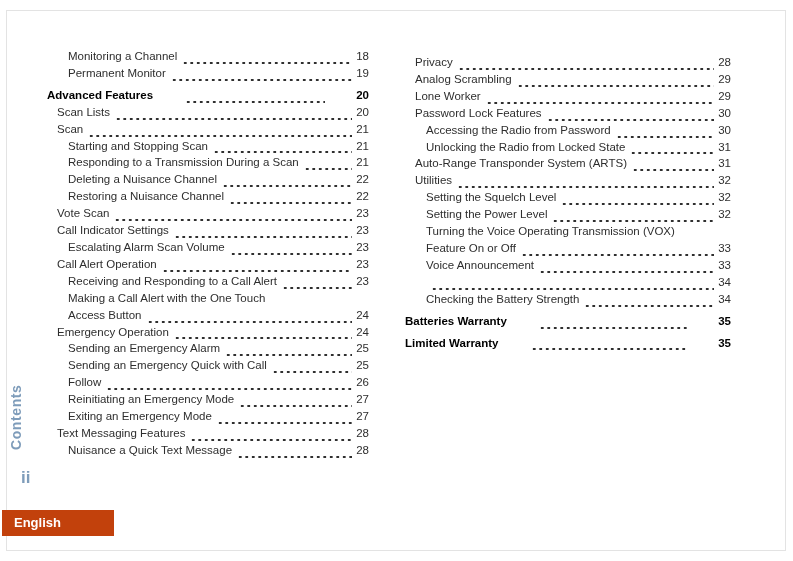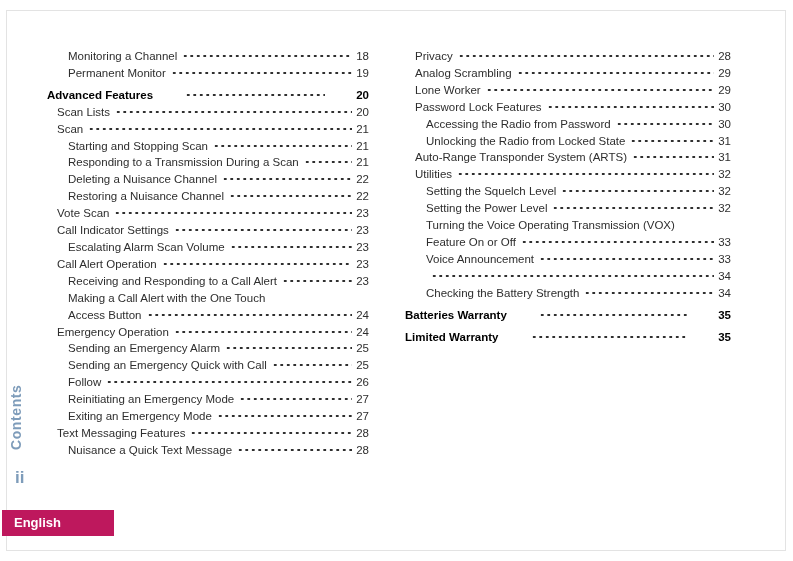--- a/index.html
+++ b/index.html
@@ -18,24 +18,24 @@
     background: #ffffff;
   }
   .toc-col {
     position: absolute;
     top: 48px;
     font-size: 11.5px;
     line-height: 16.9px;
     color: #2e2e2e;
   }
   #col-left  { left: 47px;  width: 322px; }
-  #col-right { left: 405px; width: 326px; }
+  #col-right { left: 405px; width: 326px; margin-top: 6px; }
   .toc-line {
     display: flex;
-    align-items: flex-start;
+    align-items: flex-end;
     white-space: nowrap;
   }
   .lvl0 { padding-left: 0; }
   .lvl1 { padding-left: 10px; }
   .lvl2 { padding-left: 21px; }
   .bold { font-weight: bold; color: #000000; margin-top: 5px; gap: 27px; }
   .leader {
     flex: 1 1 auto;
     min-width: 10px;
     height: 10px;
@@ -52,30 +52,30 @@
     height: 84px;
     writing-mode: vertical-rl;
     transform: rotate(180deg);
     font-weight: bold;
     font-size: 14px;
     letter-spacing: 0.6px;
     color: #7e9cba;
   }
   .page-num-ii {
     position: absolute;
-    left: 15px; top: 468px;
+    left: 21px; top: 468px;
     font-size: 17px;
     font-weight: bold;
     color: #7e9cba;
   }
   .english-tab {
     position: absolute;
     left: 2px; top: 510px;
     width: 112px; height: 26px;
-    background: #be185d;
+    background: #c2410c;
     color: #ffffff;
     font-weight: bold;
     font-size: 13px;
     line-height: 26px;
     padding-left: 12px;
     box-sizing: border-box;
   }
 </style>
 </head>
 <body>

